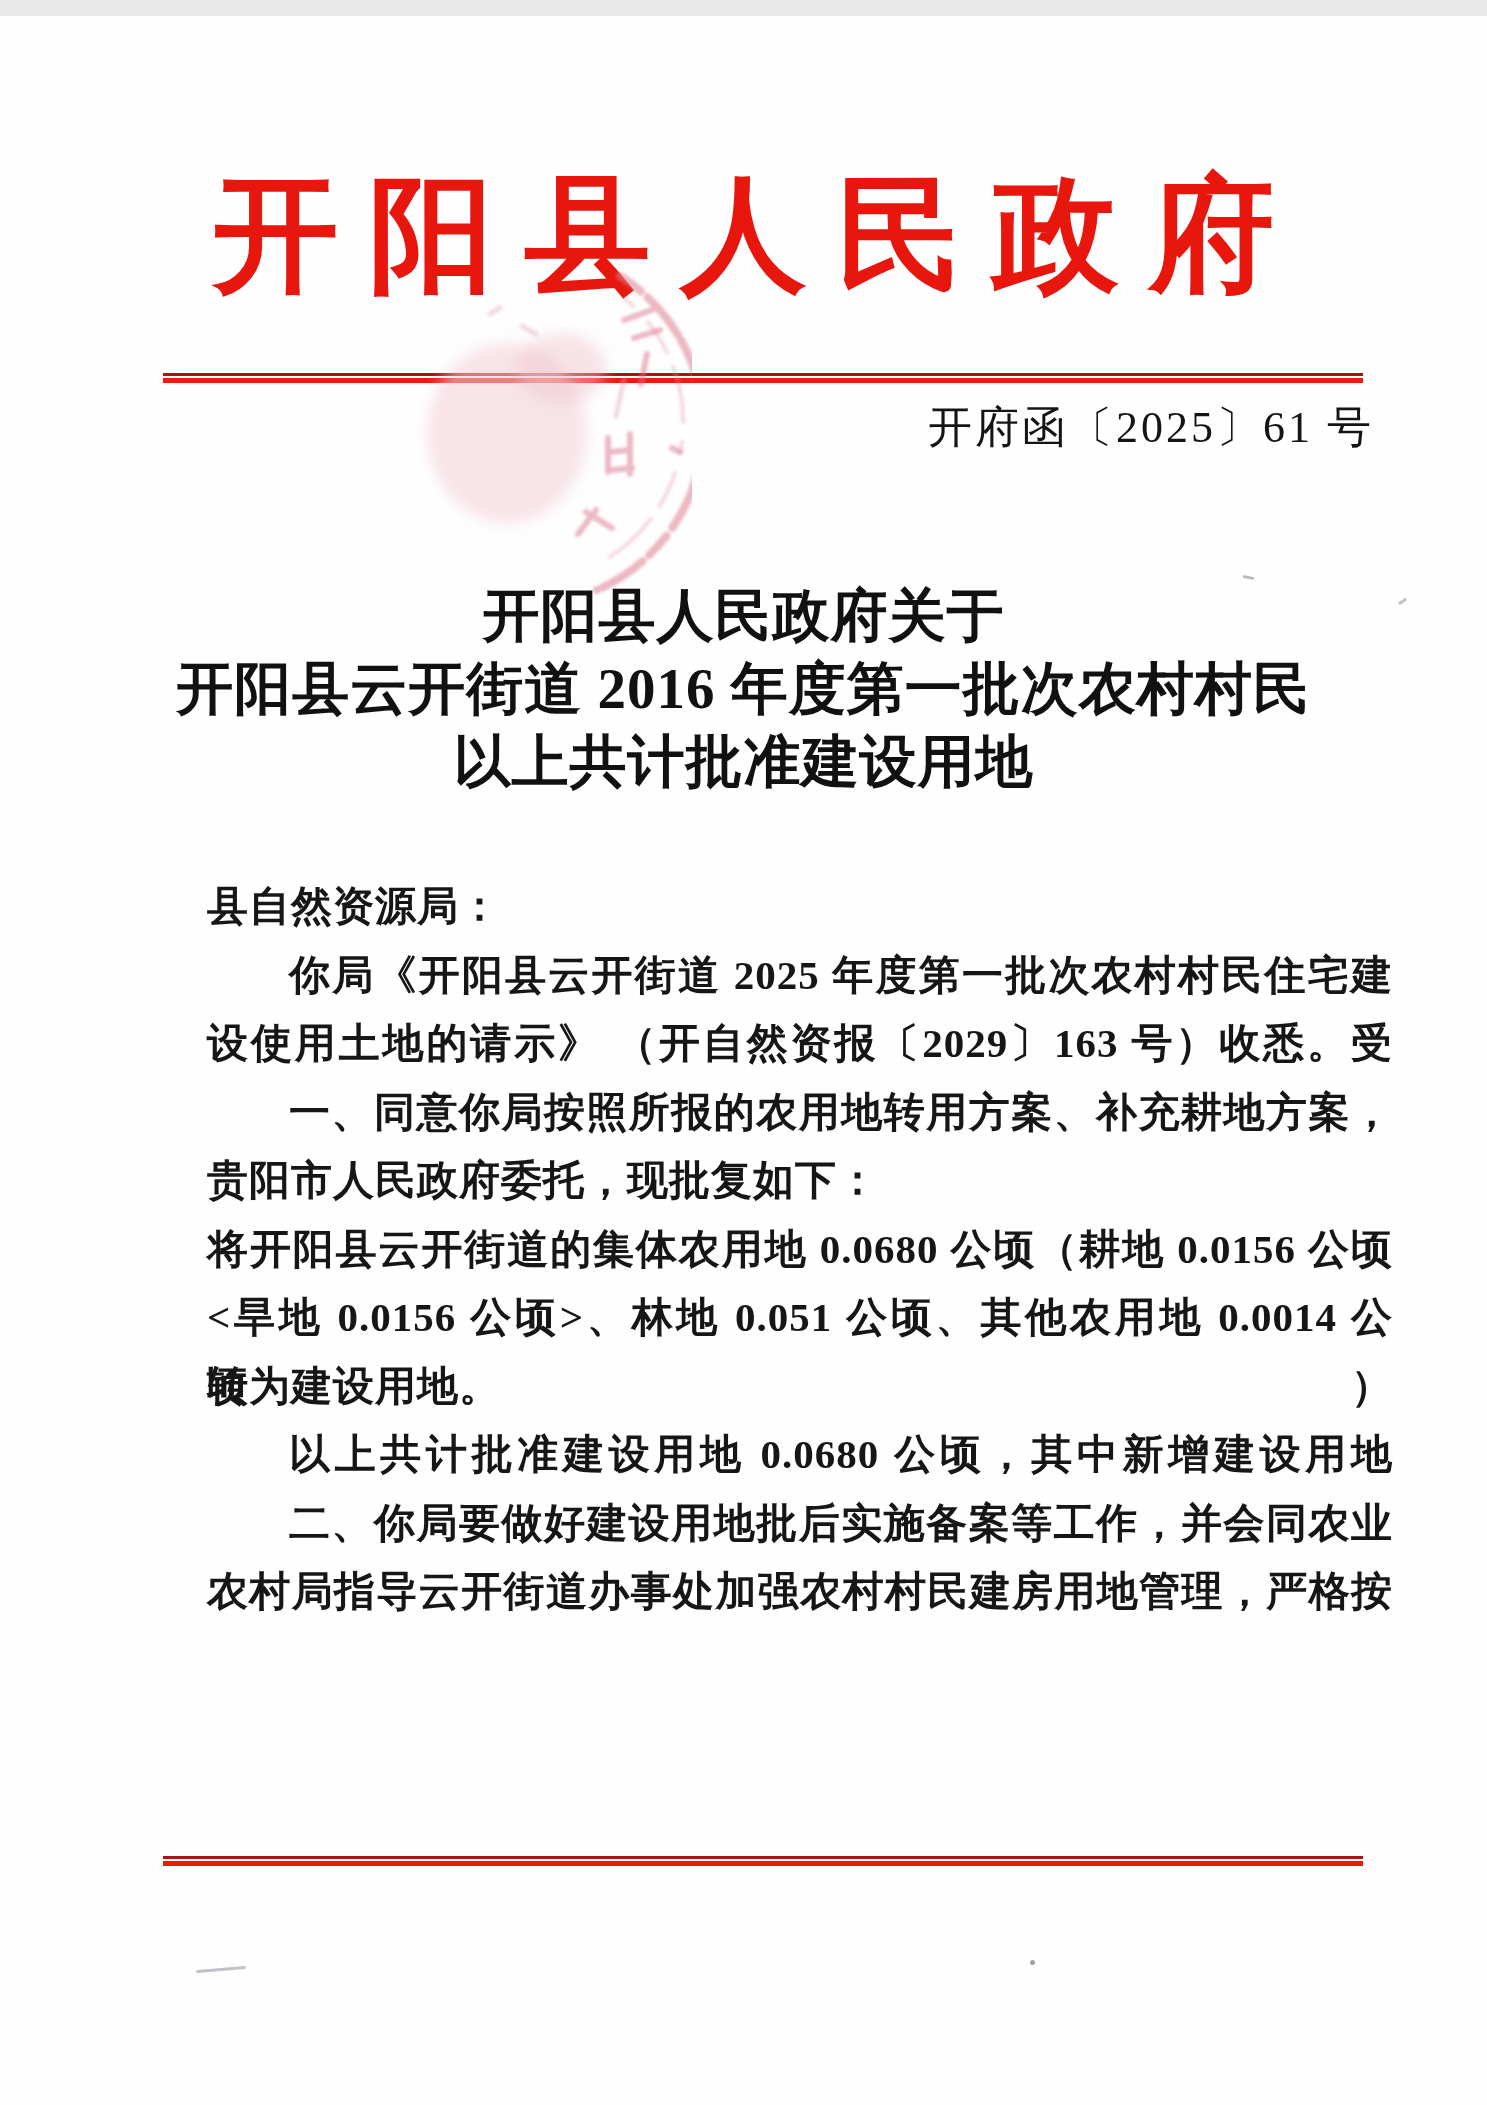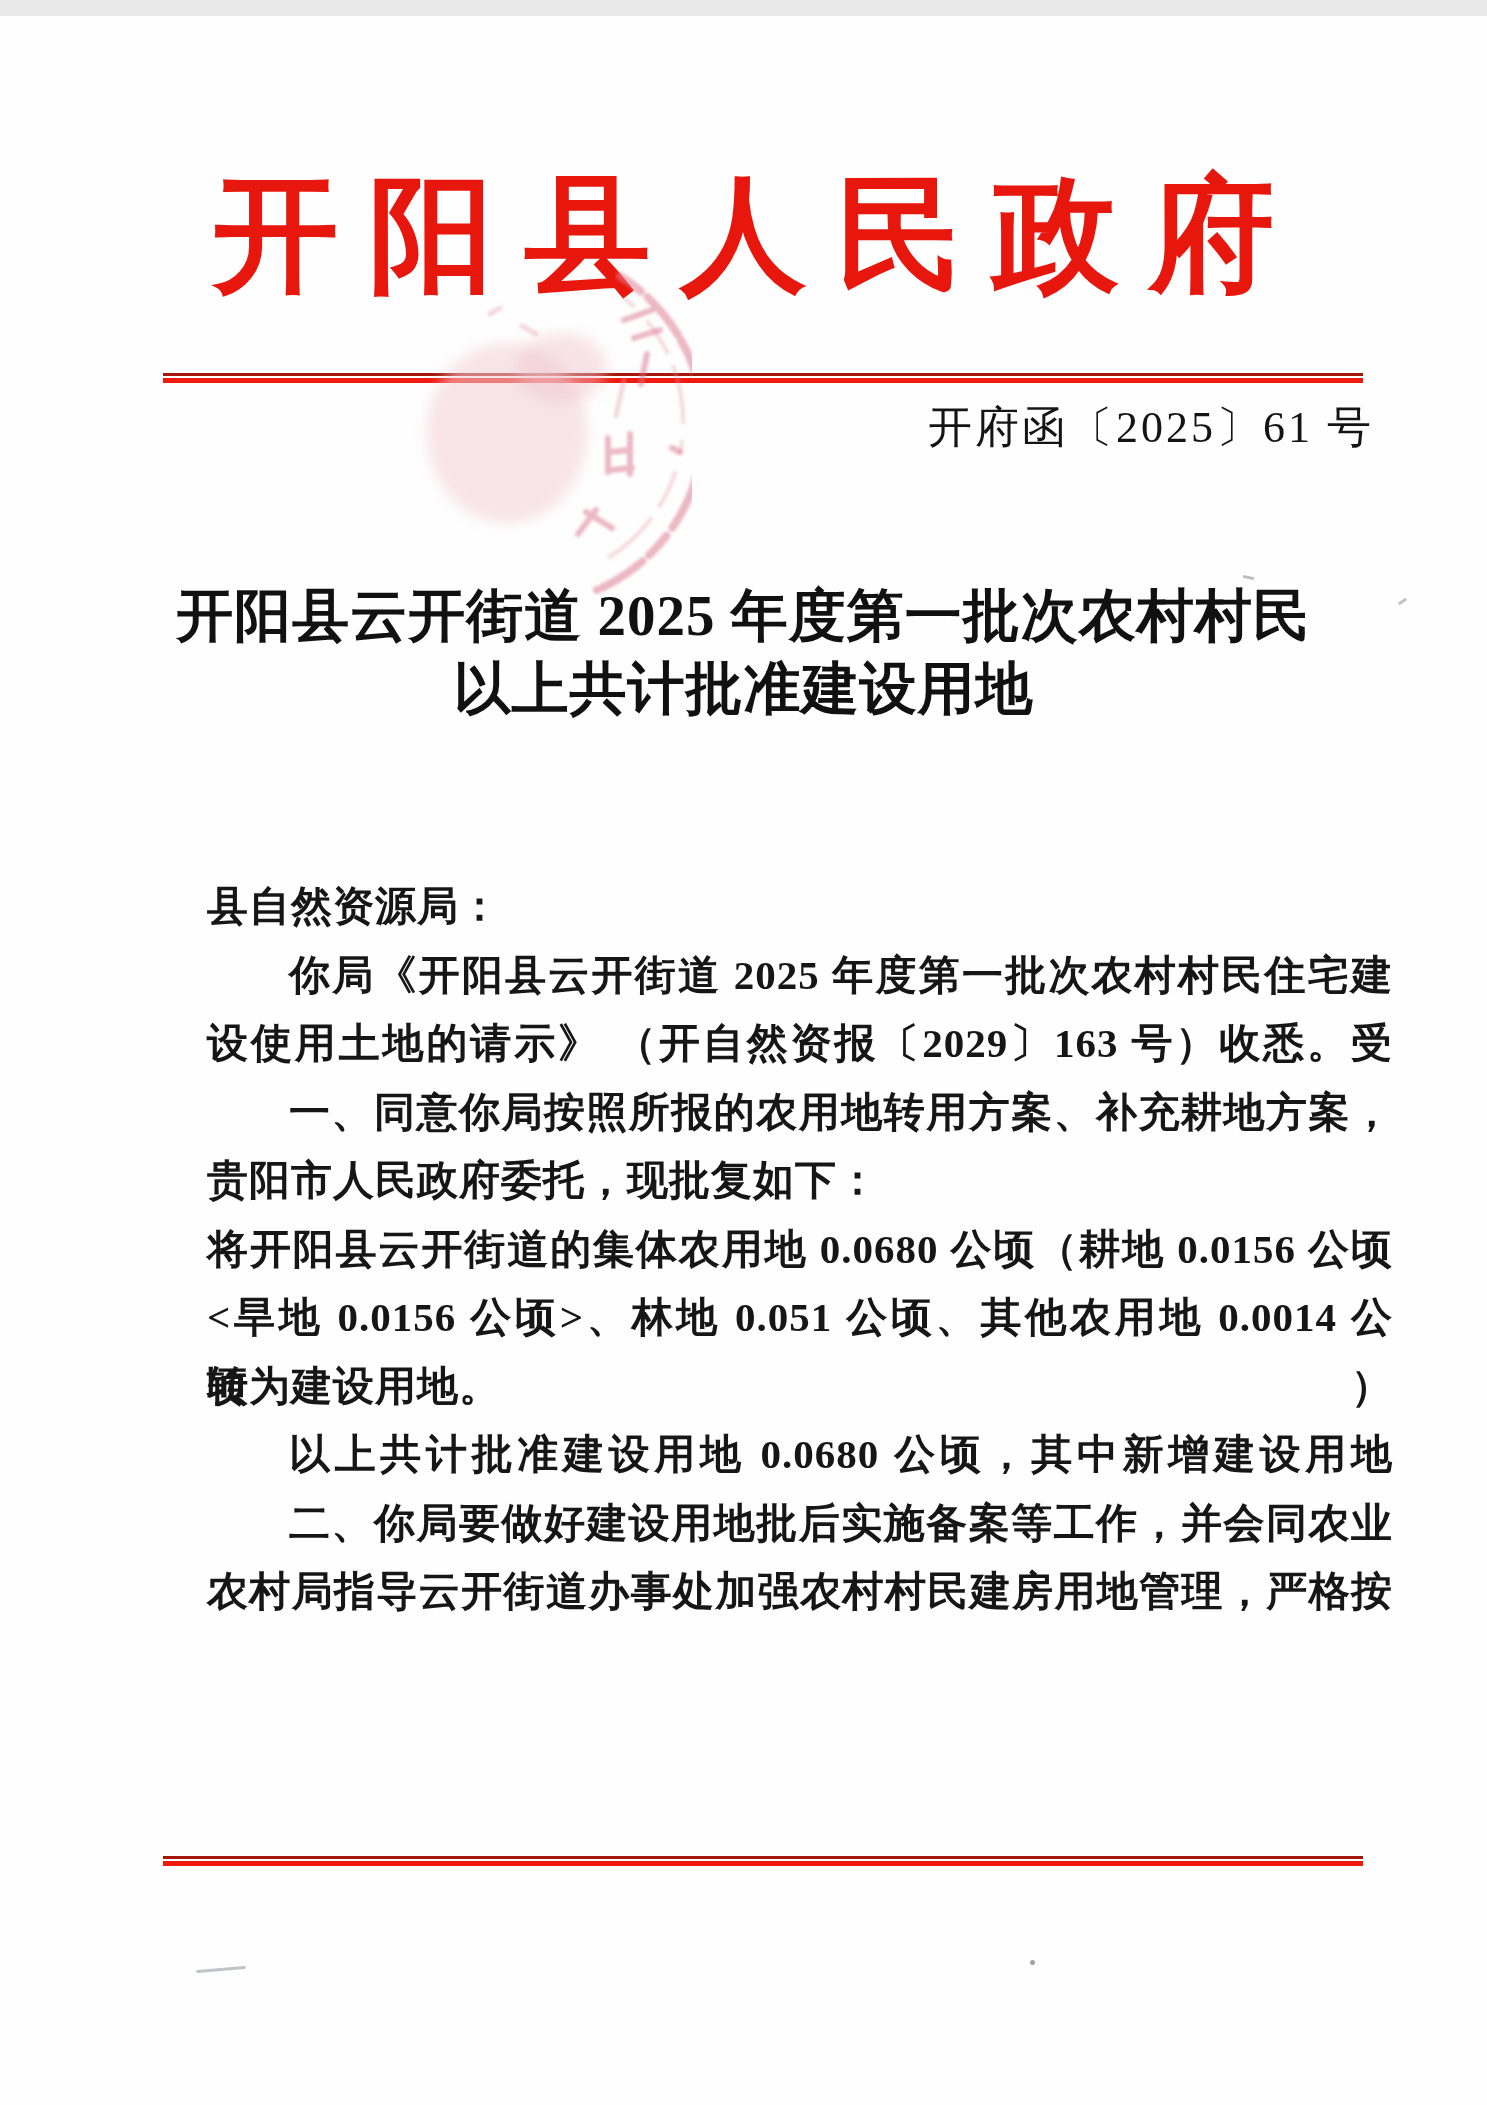--- a/index.html
+++ b/index.html
@@ -174,21 +174,22 @@
       <path d="M 206 276 l 18 -24"></path>
     </g>
     <g stroke="#e3a0b0" stroke-width="5" opacity="0.4" filter="url(#blurSm)" stroke-linecap="round">
       <path d="M 252 122 l -8 36"></path>
       <path d="M 150 68 l 14 8"></path>
       <path d="M 118 56 l 10 -6"></path>
     </g>
   </svg>
 
   <div class="doc-heading">
-    <div>开阳县云开街道 2025 年度第一批次农村村民</div>
+    <div>开阳县人民政府关于</div>
+    <div>开阳县云开街道 2016 年度第一批次农村村民</div>
     <div>以上共计批准建设用地</div>
   </div>
 
   <div class="doc-body">
     <div class="line">县自然资源局：</div>
     <div class="line indent fill">你局《开阳县云开街道 2025 年度第一批次农村村民住宅建</div>
     <div class="line fill">设使用土地的请示》 （开自然资报〔2029〕163 号）收悉。受</div>
     <div class="line indent fill">一、同意你局按照所报的农用地转用方案、补充耕地方案，</div>
     <div class="line">贵阳市人民政府委托，现批复如下：</div>
     <div class="line fill">将开阳县云开街道的集体农用地 0.0680 公顷（耕地 0.0156 公顷</div>

